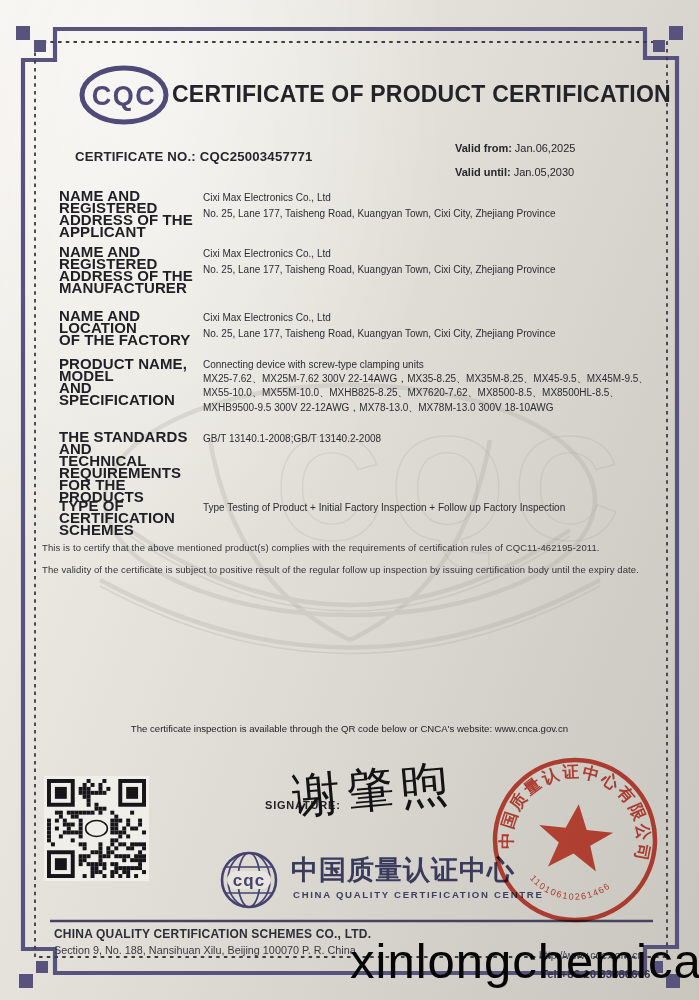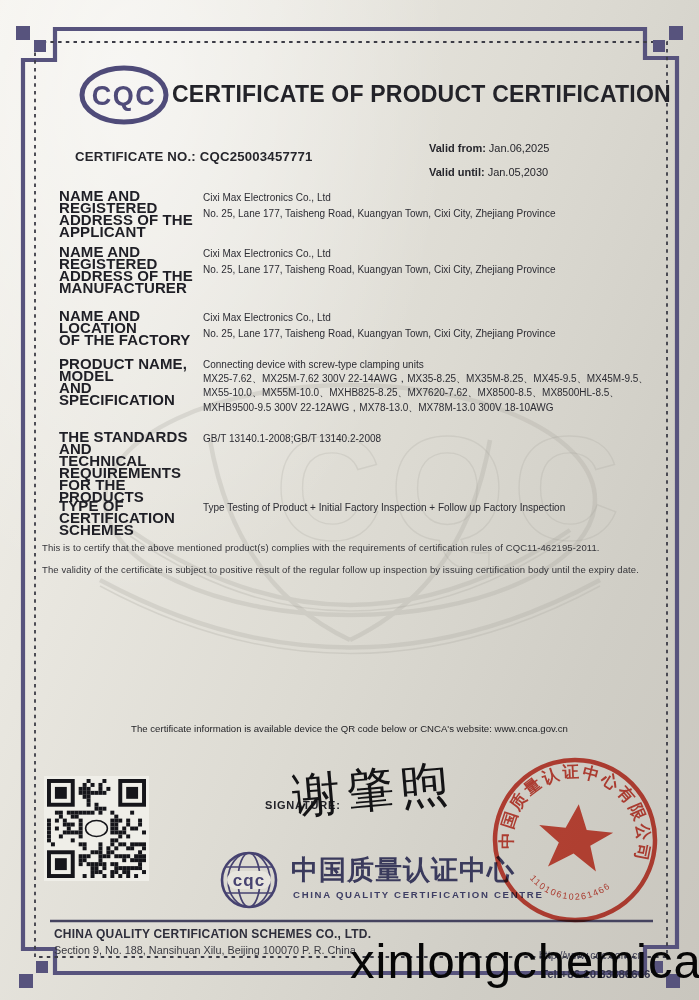--- a/index.html
+++ b/index.html
@@ -11,21 +11,21 @@
       linear-gradient(112deg,#f3f1eb 0%,#e9e7e0 25%,#dddbd3 52%,#d0cec6 78%,#c9c6be 100%);
     color:#2a2a2e;
   }
   .abs{position:absolute;}
   svg{display:block;}
   
   .logo-oval{left:78px;top:64px;}
   .title{left:172px;top:80px;font-size:24px;font-weight:bold;color:#232329;
          white-space:nowrap;transform:scaleX(.96);transform-origin:left center;letter-spacing:.2px;}
   .certline{left:75px;top:149px;font-size:13.2px;font-weight:bold;color:#26262c;letter-spacing:.2px;}
-  .validblock{left:429px;top:136px;font-size:11px;color:#26262c;line-height:24px;}
+  .validblock{left:455px;top:136px;font-size:11px;color:#26262c;line-height:24px;}
   .validblock b{margin-right:3px;}
   
   .frow{left:47px;width:610px;}
   .f-label{position:absolute;left:12px;top:0;width:152px;font-weight:bold;font-size:15px;
            line-height:12px;color:#1f1f26;white-space:pre-line;letter-spacing:.1px;}
   .f-value{position:absolute;left:156px;top:0;width:452px;font-size:10px;line-height:15.8px;
            color:#2c2c33;white-space:pre-line;}
   .r1{top:190px;height:50px;} .r2{top:246px;height:60px;} .r3{top:310px;height:44px;}
   .r4{top:358px;height:70px;} .r5{top:431px;height:56px;} .r6{top:492px;height:44px;}
   .r4 .f-value{line-height:14.2px;font-size:10px;}
@@ -145,21 +145,21 @@
   </div>
   <div class="abs frow r6" style="z-index:2;margin-top:8px;">
     <div class="f-label">TYPE OF CERTIFICATION
 SCHEMES</div>
     <div class="f-value">Type Testing of Product + Initial Factory Inspection + Follow up Factory Inspection</div>
   </div>
 
   <div class="abs stmt s1" style="z-index:2;">This is to certify that the above mentioned product(s) complies with the requirements of certification rules of CQC11-462195-2011.</div>
   <div class="abs stmt s2" style="z-index:2;">The validity of the certificate is subject to positive result of the regular follow up inspection by issuing certification body until the expiry date.</div>
 
-  <div class="abs qr-note" style="z-index:2;">The certificate information is available device the QR code below or CNCA's website: www.cnca.gov.cn</div>
+  <div class="abs qr-note" style="z-index:2;">The certificate inspection is available through the QR code below or CNCA's website: www.cnca.gov.cn</div>
 
   <div class="abs qr-box" style="z-index:2;">
     <svg id="qr-svg" width="99" height="99" viewBox="0 0 100 100">
       <g id="qr-modules">
           <rect x="40" y="0" width="4" height="4" fill="#15151a"></rect>
           <rect x="56" y="0" width="4" height="4" fill="#15151a"></rect>
           <rect x="36" y="4" width="4" height="4" fill="#15151a"></rect>
           <rect x="44" y="4" width="4" height="4" fill="#15151a"></rect>
           <rect x="52" y="4" width="4" height="4" fill="#15151a"></rect>
           <rect x="32" y="8" width="4" height="4" fill="#15151a"></rect>

